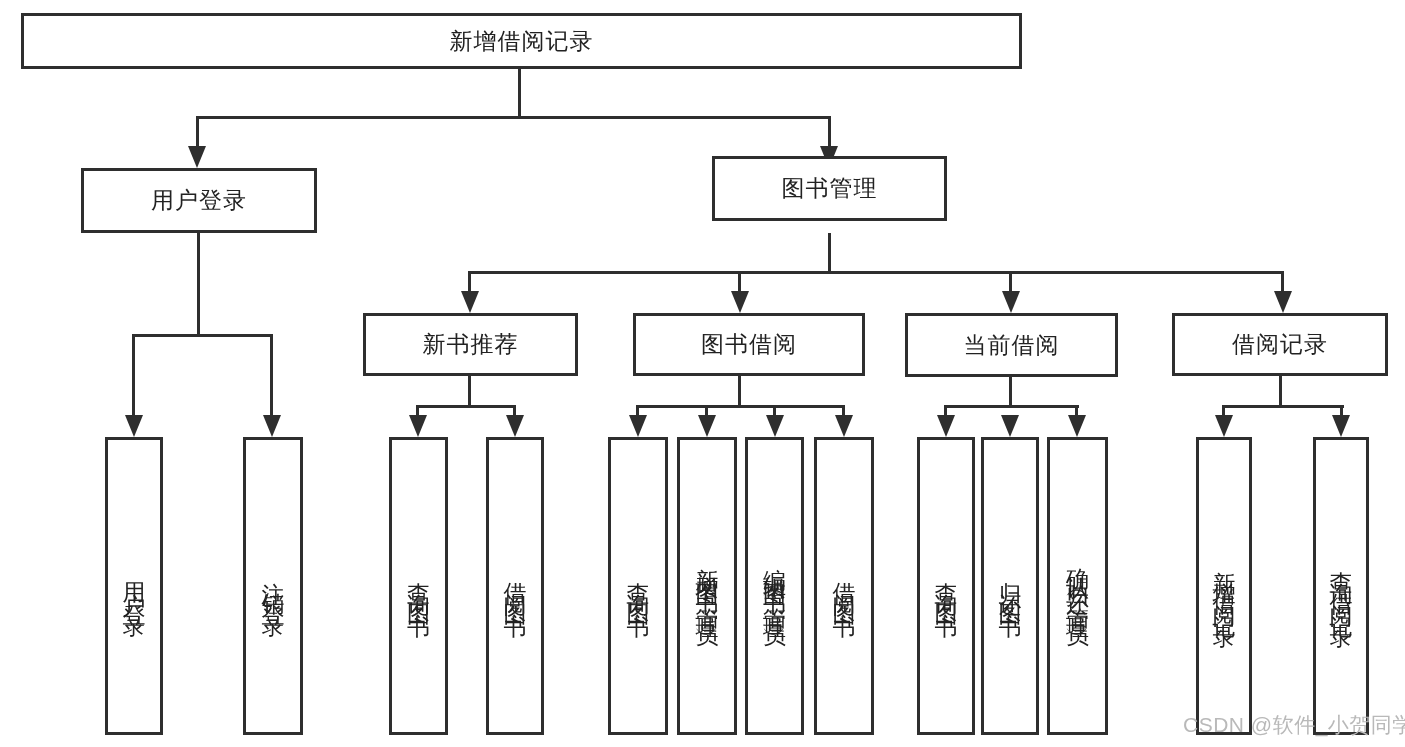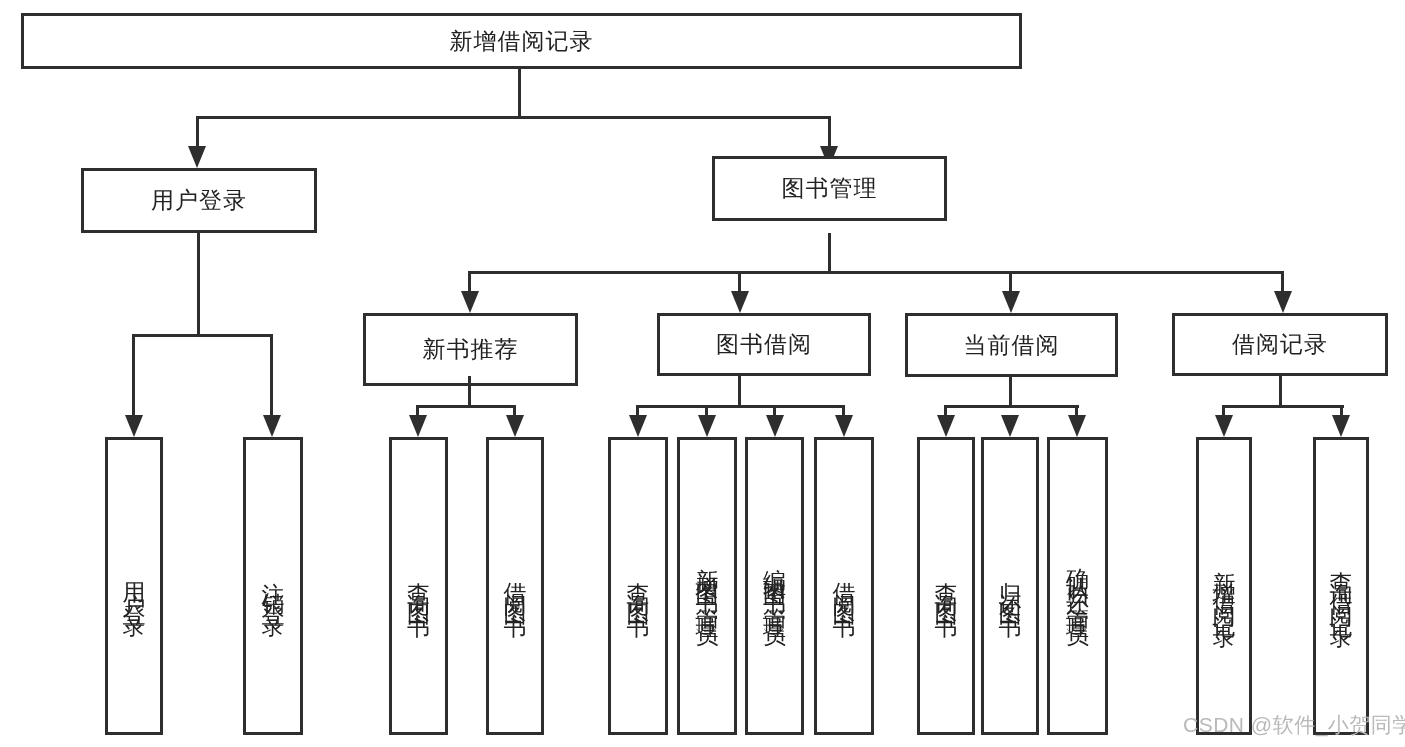--- a/index.html
+++ b/index.html
@@ -91,24 +91,24 @@
   <div class="hl" style="left:468px; top:271px; width:816px;"></div>
   <div class="vl" style="left:468px; top:271px; height:22px;"></div>
   <div class="vl" style="left:738px; top:271px; height:22px;"></div>
   <div class="vl" style="left:1009px; top:271px; height:22px;"></div>
   <div class="vl" style="left:1281px; top:271px; height:22px;"></div>
   <div class="arrow" style="left:461px; top:291px;"></div>
   <div class="arrow" style="left:731px; top:291px;"></div>
   <div class="arrow" style="left:1002px; top:291px;"></div>
   <div class="arrow" style="left:1274px; top:291px;"></div>
 
-  <div class="node" style="left:363px; top:313px; width:215px; height:73px;">
+  <div class="node" style="left:363px; top:313px; width:215px; height:63px;">
     <span class="hlabel">新书推荐</span>
   </div>
-  <div class="node" style="left:633px; top:313px; width:214px; height:63px;margin-left:24px;">
+  <div class="node" style="left:633px; top:313px; width:232px; height:63px;">
     <span class="hlabel">图书借阅</span>
   </div>
   <div class="node" style="left:1172px; top:313px; width:216px; height:63px;">
     <span class="hlabel">借阅记录</span>
   </div>
   <div class="node" style="left:905px; top:313px; width:213px; height:64px;">
     <span class="hlabel">当前借阅</span>
   </div>
 
   <div class="vl" style="left:468px; top:376px; height:31px;"></div>

